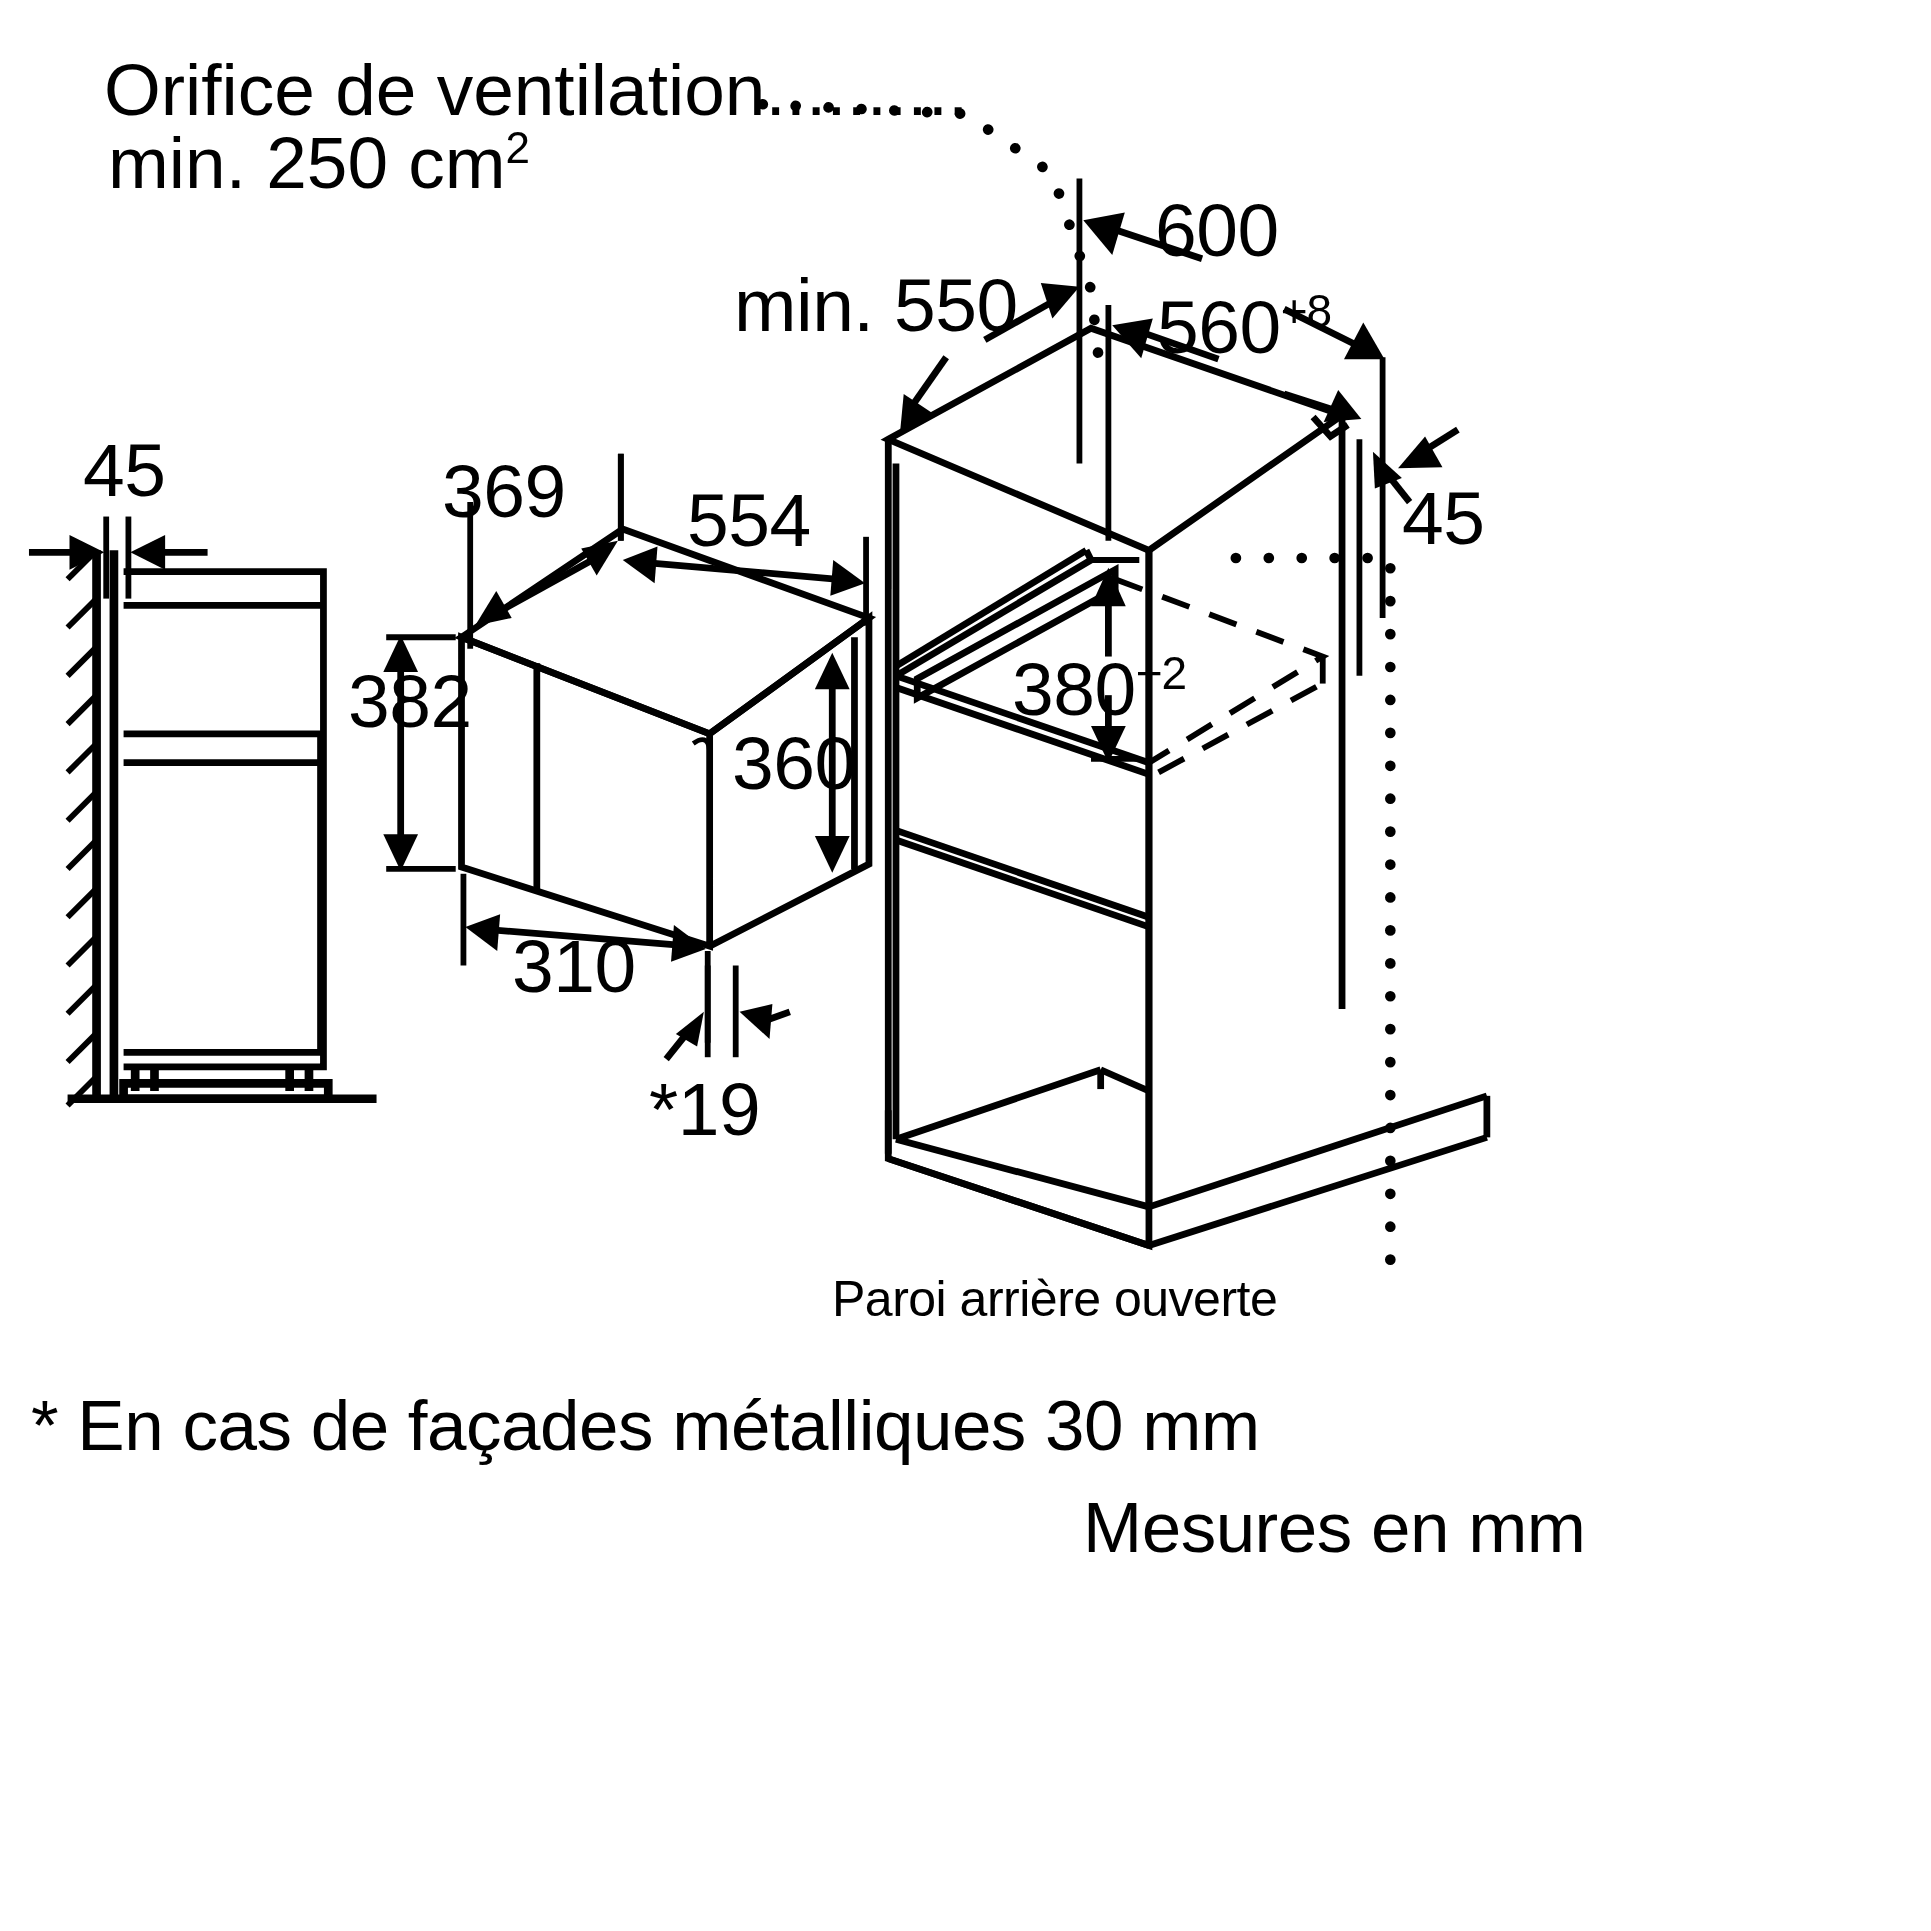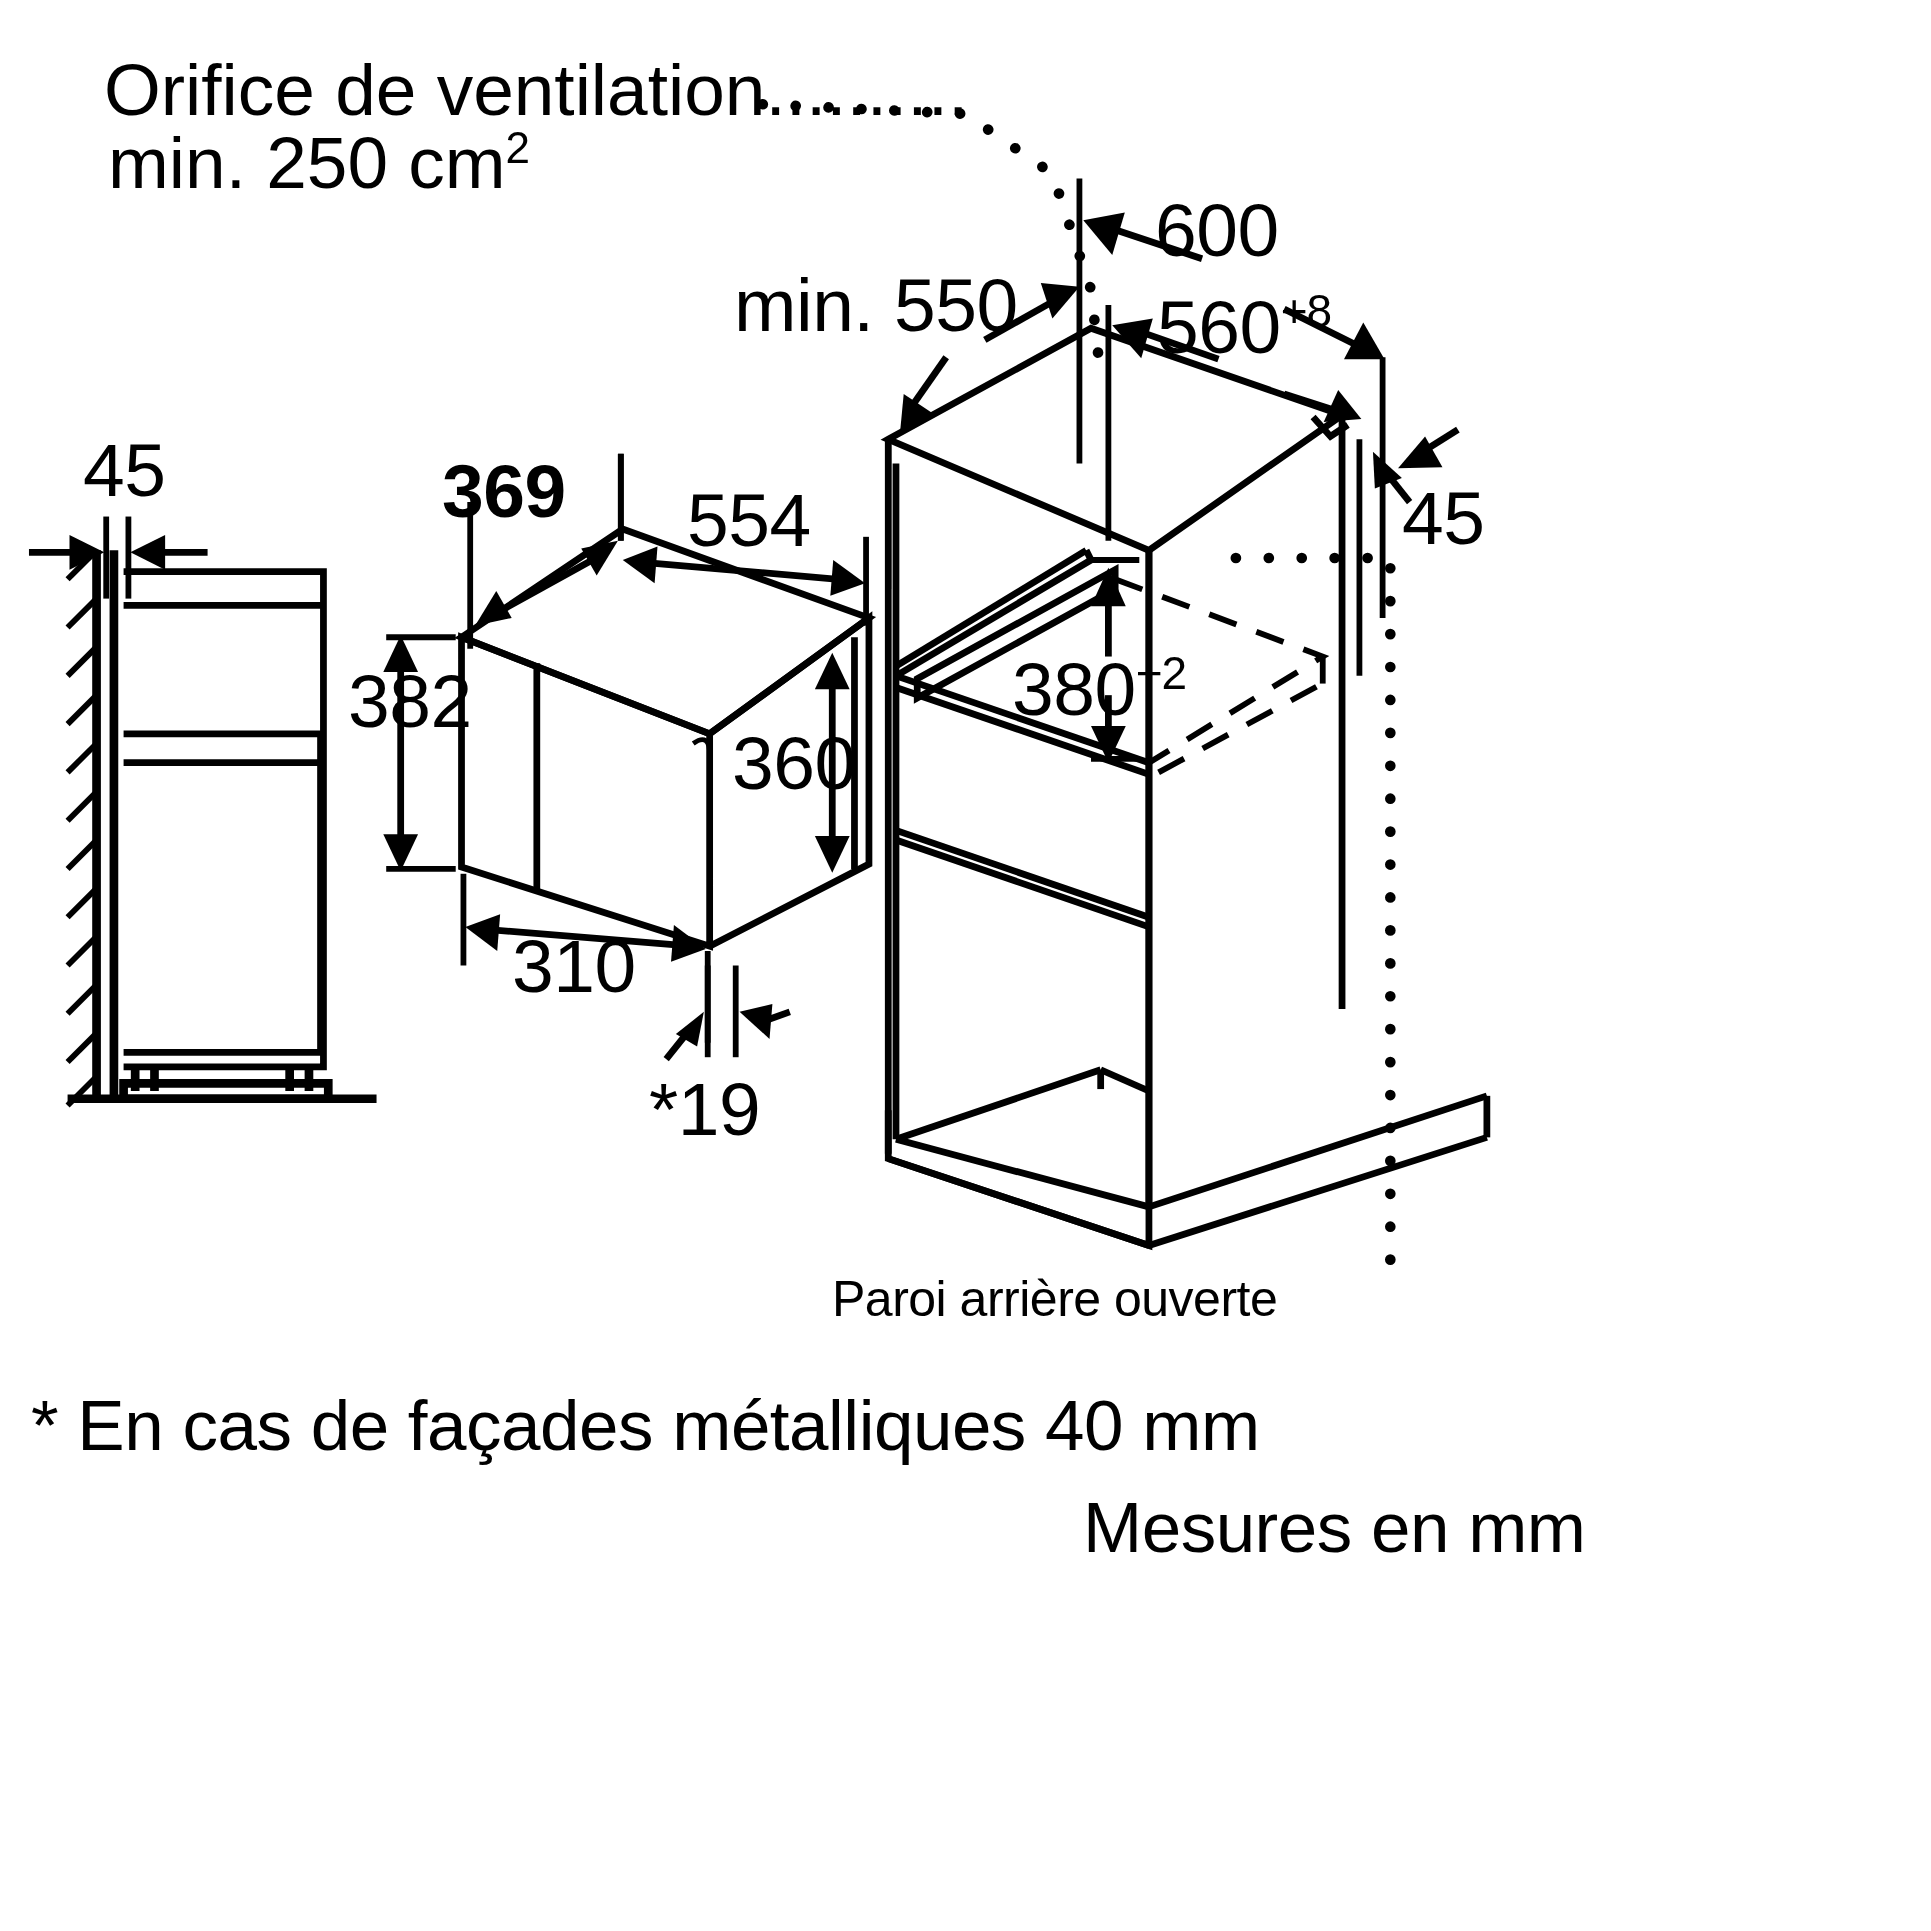--- a/index.html
+++ b/index.html
@@ -263,32 +263,32 @@
   <div class="lbl dim" style="left:734px; top:268px;">min. 550</div>
 
   <div class="lbl dim" style="left:1155px; top:193px;">600</div>
 
   <div class="lbl dim" style="left:1157px; top:288px;"><span>560</span><span class="dim-sup">+8</span></div>
 
   <div class="lbl dim" style="left:1402px; top:481px;">45</div>
 
   <div class="lbl dim" style="left:1012px; top:650px;"><span>380</span><span class="dim-sup">+2</span></div>
 
-  <div class="lbl dim" style="left:442px; top:454px;font-weight:bold;">369</div>
+  <div class="lbl dim" style="left:442px; top:454px;">369</div>
 
   <div class="lbl dim" style="left:687px; top:483px;">554</div>
 
   <div class="lbl dim" style="left:348px; top:664px;">382</div>
 
   <div class="lbl dim" style="left:732px; top:726px;">360</div>
 
   <div class="lbl dim" style="left:512px; top:929px;">310</div>
 
   <div class="lbl dim" style="left:649px; top:1072px;">*19</div>
 
   <div class="lbl caption-txt" style="left:832px; top:1274px;">Paroi arrière ouverte</div>
 
-  <div class="lbl note-txt" style="left:31px; top:1390px;">* En cas de façades métalliques 40 mm</div>
+  <div class="lbl note-txt" style="left:31px; top:1390px;">* En cas de façades métalliques 30 mm</div>
 
   <div class="lbl note-txt" style="left:1083px; top:1492px;text-align:right;">Mesures en mm</div>
 
 </div>
 
 
 </body></html>

